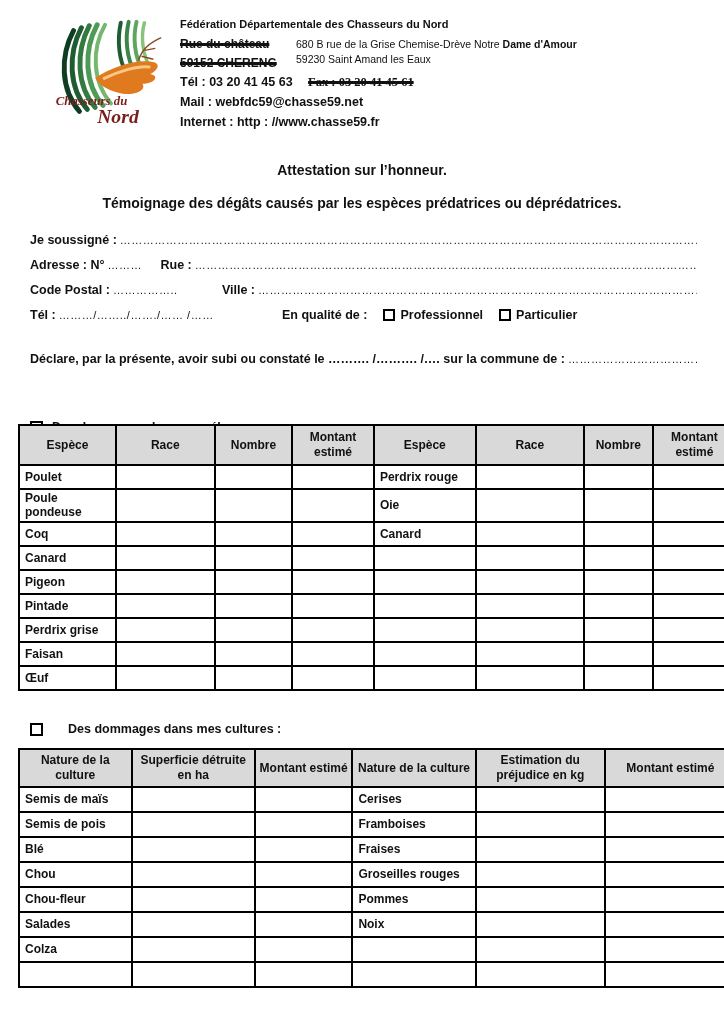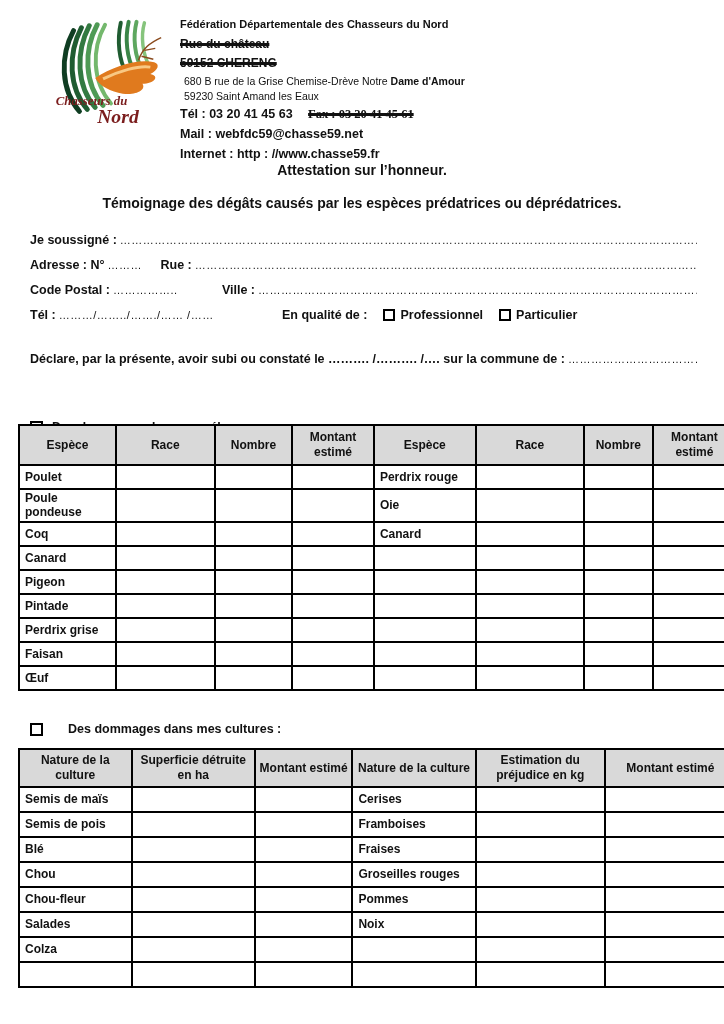--- a/index.html
+++ b/index.html
@@ -11,21 +11,21 @@
     font-family: "Liberation Sans", sans-serif;
     position: relative;
     overflow: hidden;
   }
 
   
   .hdr { position: absolute; top: 16px; left: 44px; display: flex; }
   .logo { width: 128px; height: 114px; flex: none; }
   .hinfo { margin-left: 8px; width: 540px; padding-top: 2px; }
   .org { font-weight: 700; font-size: 11px; margin: 0 0 5px 0; }
-  .addr-row { display: flex; align-items: flex-start; flex-direction: column; }
+  .addr-row { display: flex; align-items: flex-start; }
   .old-addr { font-weight: 700; font-size: 12px; width: 112px; line-height: 1.55; flex: none; }
   .struck { text-decoration: line-through; text-decoration-thickness: 3px; }
   .new-addr { font-size: 10.5px; line-height: 1.4; margin-left: 4px; padding-top: 2px; }
   .contact { font-weight: 700; font-size: 12.5px; line-height: 1.6; }
   .fax { margin-left: 12px; font-family: Liberation Serif, serif; }
 
   
   .title, .subtitle { position: absolute; left: 0; width: 724px; text-align: center; font-weight: 700; }
   .title { top: 162px; font-size: 14px; }
   .subtitle { top: 195px; font-size: 14px; }

